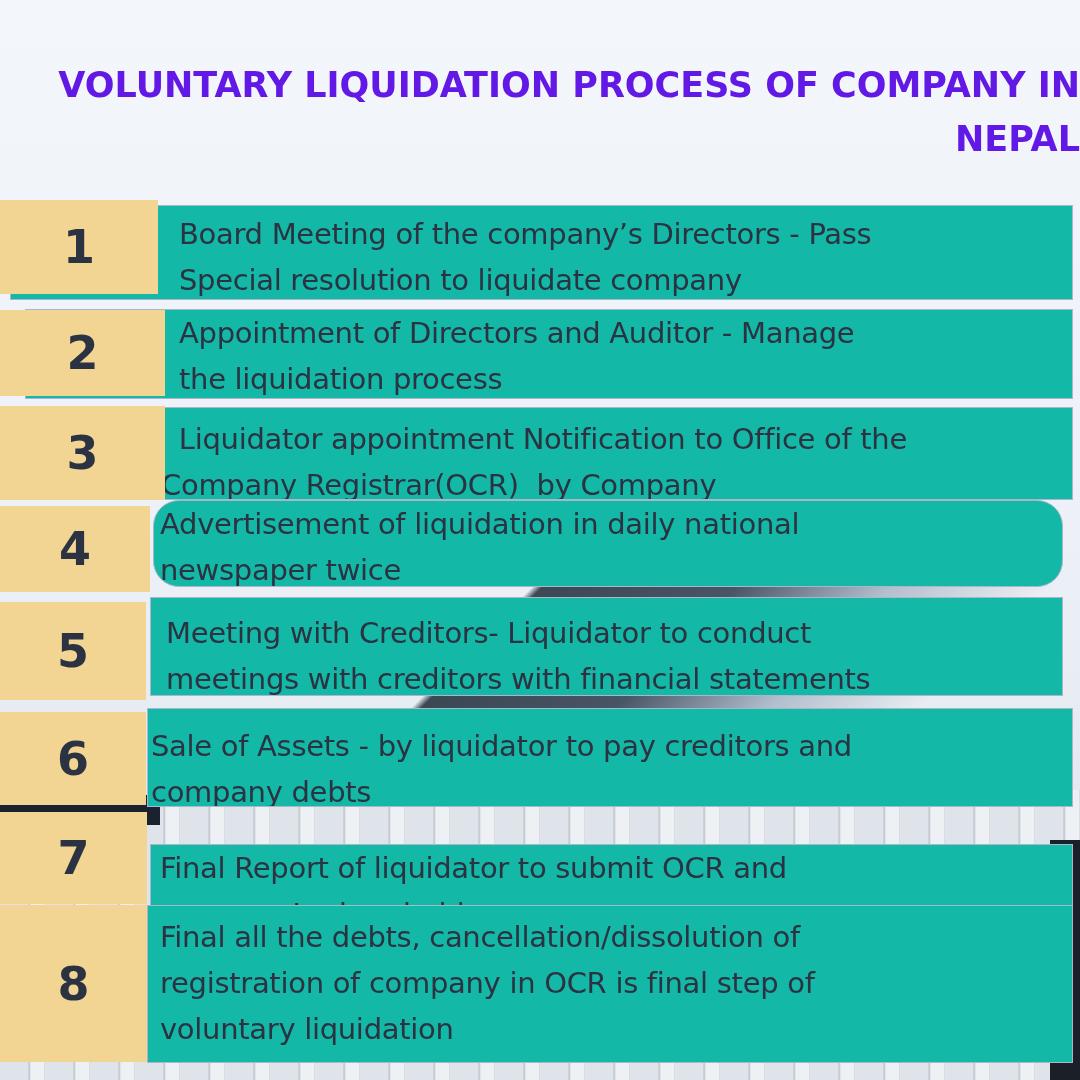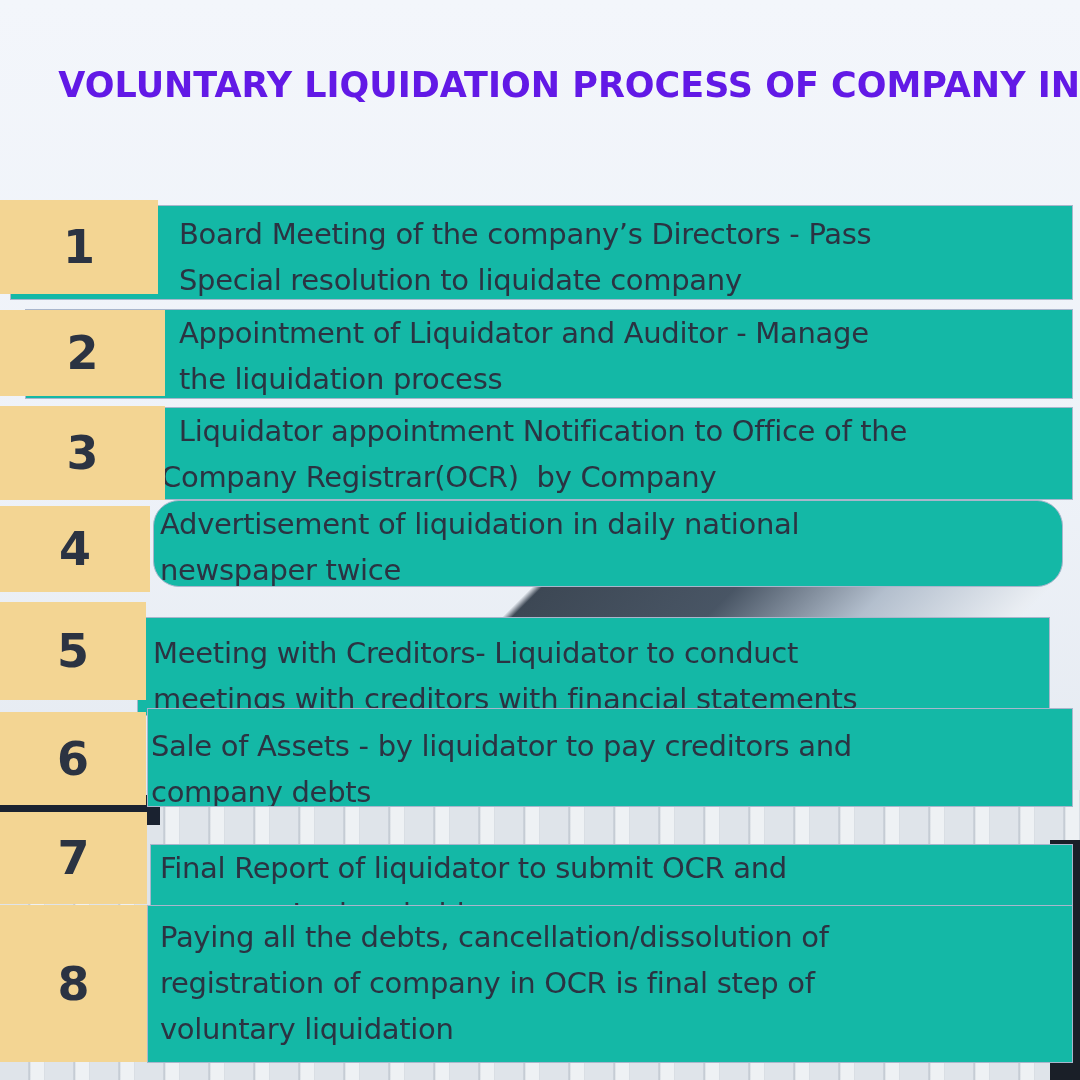--- a/index.html
+++ b/index.html
@@ -53,46 +53,47 @@
 </head>
 <body>
 
 <div class="bg-roof"></div>
 <div class="bg-wall"></div>
 <div class="bg-dark-left"></div>
 <div class="bg-dark-right"></div>
 
 <div class="title">
   <span>VOLUNTARY LIQUIDATION PROCESS OF COMPANY IN</span>
+  <span>NEPAL</span>
 </div>
 
 <div class="num" style="left:0;top:200px;width:158px;height:94px;">1</div>
 <div class="box" style="left:10px;top:205px;width:1063px;height:95px;padding:5px 0 0 168px;">Board Meeting of the company’s Directors - Pass
 Special resolution to liquidate company</div>
 
 <div class="num" style="left:0;top:310px;width:165px;height:86px;">2</div>
-<div class="box" style="left:25px;top:309px;width:1048px;height:90px;padding:0 0 0 153px;">Appointment of Liquidator and Auditor - Manage
+<div class="box" style="left:25px;top:309px;width:1048px;height:90px;padding:0 0 0 153px;">Appointment of Directors and Auditor - Manage
 the liquidation process</div>
 
 <div class="num" style="left:0;top:406px;width:165px;height:94px;">3</div>
-<div class="box" style="left:160px;top:407px;width:913px;height:93px;padding:0 0 0 0;white-space:pre-wrap;">  Liquidator appointment Notification to Office of the
+<div class="box" style="left:160px;top:407px;width:913px;height:93px;padding:8px 0 0 0;white-space:pre-wrap;">  Liquidator appointment Notification to Office of the
 Company Registrar(OCR)  by Company</div>
 
 <div class="num" style="left:0;top:506px;width:150px;height:86px;">4</div>
 <div class="box" style="left:153px;top:500px;width:910px;height:87px;padding:0 0 0 6px;border-radius:26px;">Advertisement of liquidation in daily national
 newspaper twice</div>
 
 <div class="num" style="left:0;top:602px;width:146px;height:98px;">5</div>
-<div class="box" style="left:137px;top:597px;width:913px;height:99px;padding:12px 0 0 15px;margin-top:20px;">Meeting with Creditors- Liquidator to conduct
+<div class="box" style="left:150px;top:597px;width:913px;height:99px;padding:12px 0 0 15px;">Meeting with Creditors- Liquidator to conduct
 meetings with creditors with financial statements</div>
 
 <div class="num" style="left:0;top:712px;width:146px;height:93px;">6</div>
 <div class="box" style="left:147px;top:708px;width:926px;height:99px;padding:14px 12px 0 3px;">Sale of Assets - by liquidator to pay creditors and
 company debts</div>
 
 <div class="num" style="left:0;top:812px;width:147px;height:92px;">7</div>
 <div class="box" style="left:150px;top:812px;width:923px;height:93px;padding:0 0 0 9px;margin-top:32px;">Final Report of liquidator to submit OCR and
 company’s shareholders</div>
 
 <div class="num" style="left:0;top:905px;width:147px;height:157px;">8</div>
-<div class="box" style="left:147px;top:905px;width:926px;height:158px;padding:8px 0 0 12px;">Paying all the debts, cancellation/dissolution  of
+<div class="box" style="left:147px;top:905px;width:926px;height:158px;padding:8px 0 0 12px;">Final all the debts, cancellation/dissolution  of
 registration of company in OCR is final step of
 voluntary liquidation</div>
 
 </body></html>

